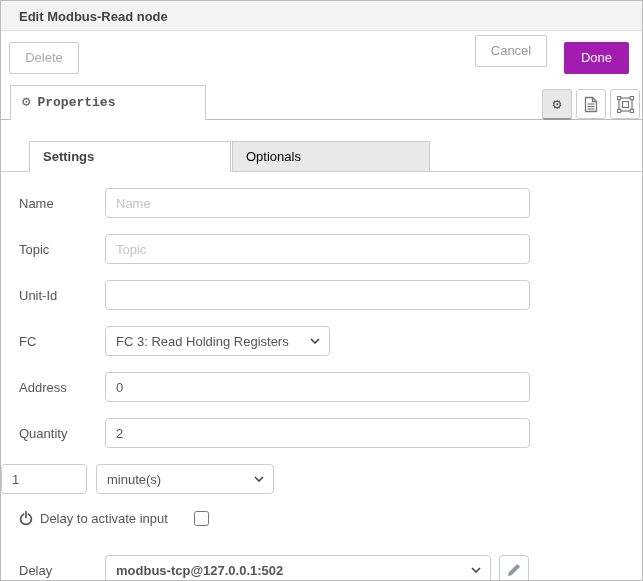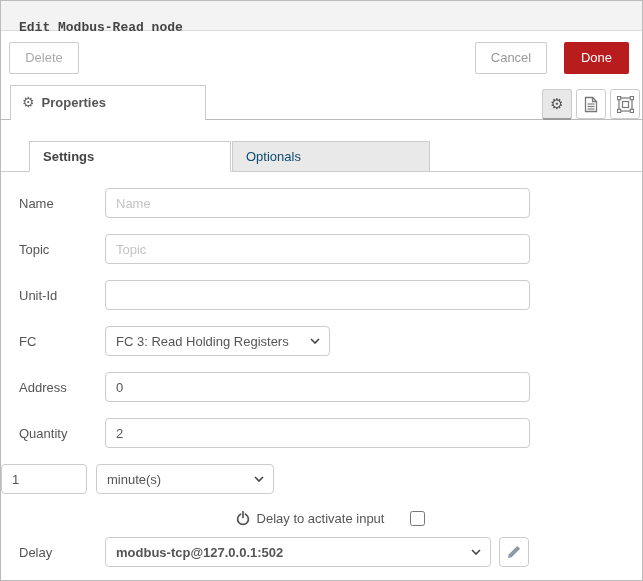--- a/index.html
+++ b/index.html
@@ -12,45 +12,45 @@
     background: #fff;
     border: 1px solid #bbbbbb;
     overflow: hidden;
   }
 
   
   .dlg-header {
     height: 30px; line-height: 29px;
     background: #f3f3f3;
     border-bottom: 1px solid #dddddd;
-    padding: 12px 18px;
-    font-size: 13px; font-weight: bold; color: #444; font-family: Liberation Mono, monospace;
+    padding: 1px 18px;
+    font-size: 13px; font-weight: bold; color: #444;
   }
 
   
   .dlg-toolbar { position: relative; height: 54px; background: #fff; }
   .btn {
     display: inline-block;
     height: 32px; line-height: 30px;
     padding: 0 13px;
     font-size: 13px;
     background: #fff;
     border: 1px solid #ccc;
     border-radius: 2px;
     color: #999;
     cursor: pointer;
     text-align: center;
   }
   .btn-delete { position: absolute; left: 8px; top: 11px; min-width: 70px; color:#aaa; }
-  .btn-cancel { position: absolute; right: 95px; top: 11px; min-width: 72px; }
+  .btn-cancel { position: absolute; right: 95px; top: 4px; min-width: 72px; }
   .btn-done   { position: absolute; right: 13px; top: 11px; min-width: 65px;
                 color: #fff; border-color: transparent; }
 
   
-  .tabbar { position: relative; height: 35px; border-bottom: 1px solid #bbbbbb; background:#fff; }
+  .tabbar { position: relative; height: 35px; border-bottom: 1px solid #bbbbbb; background:#fff;font-family:Liberation Mono, monospace; }
   .prop-tab {
     position: absolute; left: 9px; top: 0; height: 35px; width: 196px;
     background: #fff;
     border: 1px solid #cccccc; border-bottom: none;
     line-height: 33px; padding-left: 11px;
     font-size: 13px; font-weight: bold; color: #555;
     z-index: 2;
   }
   .prop-tab .gear-glyph { font-size: 14px; color:#666; margin-right: 7px; font-weight: normal; }
   .tabbar-buttons { position: absolute; right: 2px; top: 4px; display: flex; gap: 4px; }
@@ -73,21 +73,21 @@
     border: 1px solid #cccccc;
     cursor: pointer;
   }
   .subtab-active {
     left: 28px; width: 202px;
     background: #fff; border-bottom-color: #fff;
     font-weight: bold; color: #444; z-index: 2;
   }
   .subtab-inactive {
     left: 231px; width: 198px;
-    background: #e9e9e9; color: #0c4a6e;
+    background: #e9e9e9; color: #000000;
   }
 
   
   .form { padding-top: 16px; }
   .form-row { display: flex; align-items: center; margin: 0 16px 16px 0; min-height: 30px; }
   .form-label {
     flex: 0 0 104px; padding-left: 18px;
     font-size: 13px; color: #555;
   }
   .ctl {
@@ -109,21 +109,21 @@
   }
   .fake-select .chev {
     position: absolute; right: 9px; top: 50%;
     margin-top: -3px;
   }
   .sel-fc { width: 225px; }
   .inp-poll { width: 86px; }
   .sel-poll { width: 178px; margin-left: 9px; }
   .sel-server { width: 386px; font-weight: bold; }
 
-  .delay-row { display: flex; align-items: center; margin: 0 0 10px 0; padding-left: 18px; min-height: 17px; justify-content: center; }
+  .delay-row { display: flex; align-items: center; margin: 0 0 28px 0; padding-left: 18px; min-height: 17px; }
   .delay-row .power-svg { margin-right: 7px; }
   .delay-label { font-size: 13px; color: #555; }
   .delay-check { width: 15px; height: 15px; margin-left: 26px; cursor: pointer; accent-color:#fff; }
 
   .edit-server-btn {
     width: 30px; height: 30px; margin-left: 8px;
     background: #fff; border: 1px solid #ccc; border-radius: 4px;
     display: flex; align-items: center; justify-content: center;
     cursor: pointer;
   }
@@ -133,21 +133,21 @@
 </head>
 <body>
 
 <div class="dialog">
 
   <div class="dlg-header">Edit Modbus-Read node</div>
 
   <div class="dlg-toolbar">
     <button class="btn btn-delete">Delete</button>
     <button class="btn btn-cancel">Cancel</button>
-    <button class="btn btn-done" id="done-btn" style="background: #b91c1c;">Done</button>
+    <button class="btn btn-done" id="done-btn" style="background: #a21caf;">Done</button>
   </div>
 
   <div class="tabbar">
     <div class="prop-tab">
       <span class="gear-glyph">⚙</span><span>Properties</span>
     </div>
     <div class="tabbar-buttons">
       <div class="mini-btn active">
         <span class="gear-glyph">⚙</span>
       </div>

